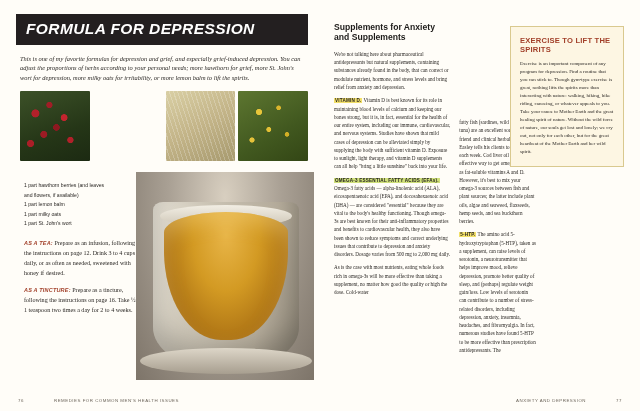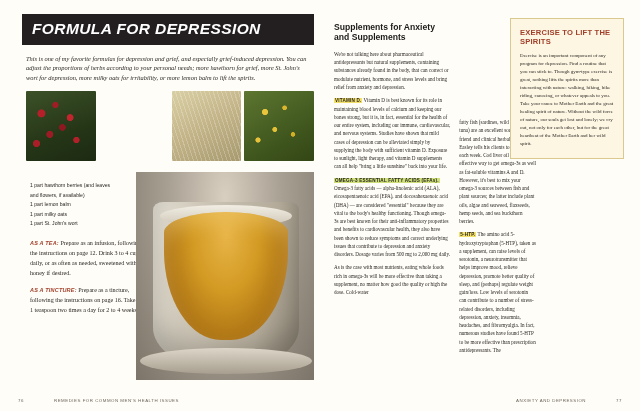--- a/index.html
+++ b/index.html
@@ -14,21 +14,21 @@
     position: relative;
     width: 640px; height: 411px;
     display: flex;
     background: #ffffff;
   }
   
   .page-left {
     position: relative;
     width: 320px; height: 411px;
     background: #fffdf8;
-    padding: 14px 16px 0 26px;
+    padding: 14px 16px 0 20px;
   }
   .title-band {
     background: #231f20;
     color: #ffffff;
     padding: 7px 10px 8px 10px;
     margin-left: -4px;
     width: 292px;
   }
   .title-band h1 {
     margin: 0;
@@ -193,21 +193,21 @@
     font-weight: bold;
     font-size: 4.6px;
     letter-spacing: .2px;
     background: #f2e06a;
     color: #231f20;
     padding: 0 1px;
   }
   .hl-grn { background: #cfe07a; }
   .sidebar {
     position: absolute;
-    right: 16px; top: 18px;
+    right: 16px; top: 26px;
     width: 114px;
     background: #fdf6e3;
     border: 1px solid #d9c98f;
     padding: 9px 9px 10px 9px;
   }
   .sidebar h3 {
     margin: 0 0 6px 0;
     font-family: "Liberation Sans", sans-serif;
     font-weight: bold;
     font-size: 7.6px;

